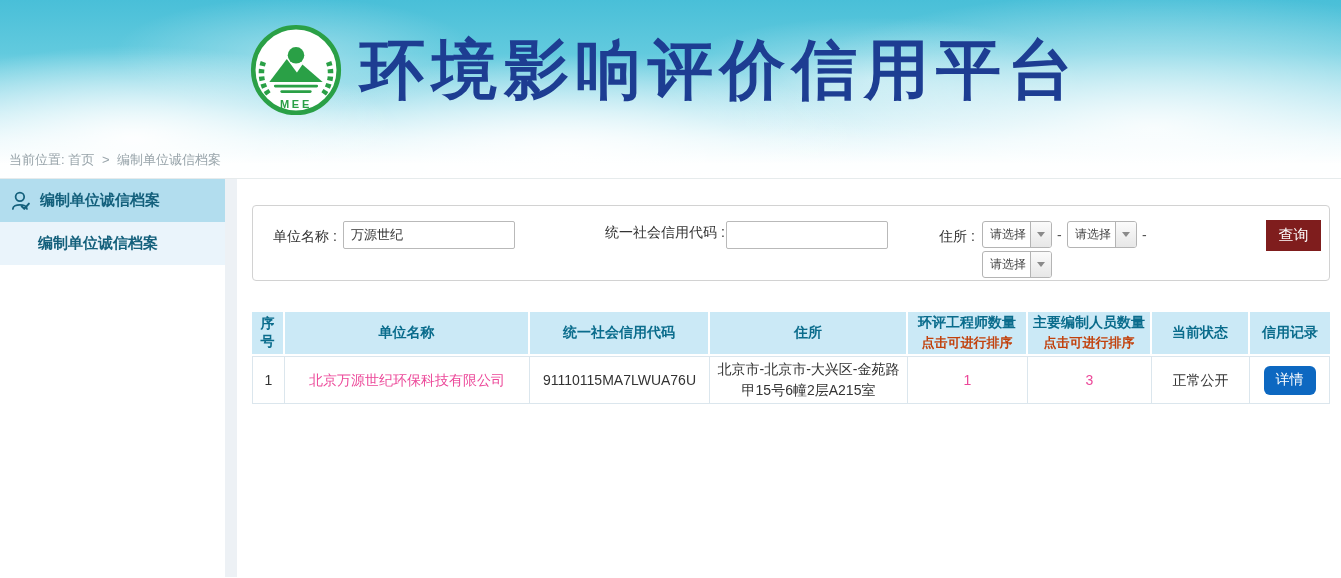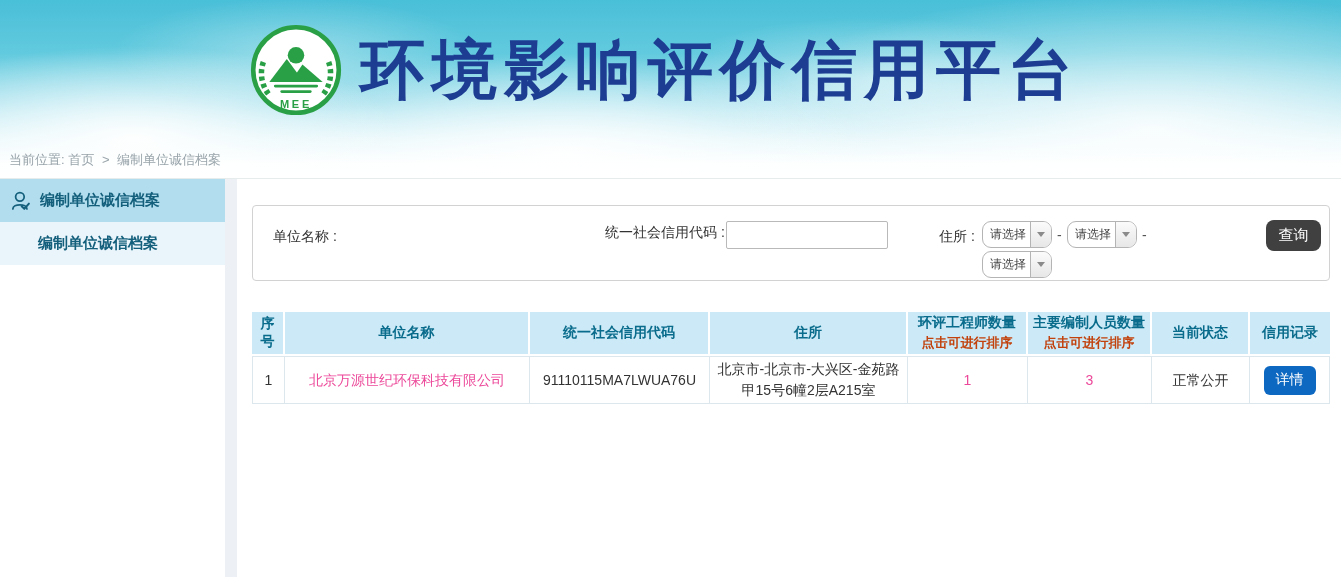--- a/index.html
+++ b/index.html
@@ -49,28 +49,28 @@
   .search-panel {
     position:relative; margin-top:26px; height:76px;
     border:1px solid #d2d2d2; border-radius:4px; background:#fff;
   }
   .sp-label { position:absolute; font-size:14px; color:#333; white-space:nowrap; }
   .sp-input {
     position:absolute; height:28px; border:1px solid #b9b9b9; border-radius:2px;
     padding:0 7px; font-size:13px; color:#333; outline:none;
     font-family:"Liberation Sans","DejaVu Sans",sans-serif;
   }
-  .combo { position:absolute; display:inline-flex; height:27px; border:1px solid #b4b4b4; border-radius:9px; background:#fff; overflow:hidden; cursor:pointer; }
+  .combo { position:absolute; display:inline-flex; height:27px; border:1px solid #b4b4b4; border-radius:3px; background:#fff; overflow:hidden; cursor:pointer; }
   .combo-text { width:47px; padding-left:7px; font-size:12px; line-height:25px; color:#444; white-space:nowrap; }
   .combo-arrow { width:21px; border-left:1px solid #b4b4b4; background:linear-gradient(#fbfbfb,#e7e7e7); display:flex; align-items:center; justify-content:center; }
   .tri { width:0; height:0; border-left:4px solid transparent; border-right:4px solid transparent; border-top:5px solid #8a8a8a; }
   .sp-dash { position:absolute; font-size:14px; color:#555; }
   .btn-query {
     position:absolute; left:1013px; top:14px; width:55px; height:31px;
-    background:#404040; color:#fff; border:none; border-radius:8px;
+    background:#7f1d1d; color:#fff; border:none; border-radius:0;
     font-size:15px; cursor:pointer; font-family:inherit;
   }
   
   .result-table { margin-top:31px; width:100%; border-collapse:separate; border-spacing:0; table-layout:fixed; }
   .result-table th {
     background:#cbe9f6; color:#0a6c8c; font-size:14px; font-weight:bold;
     height:40px; text-align:center; vertical-align:middle;
     border-right:2px solid #fff; border-bottom:2px solid #fff; padding:2px;
   }
   .result-table th:last-child { border-right:none; }
@@ -127,20 +127,21 @@
     <div class="side-item sub">
       <span>编制单位诚信档案</span>
     </div>
   </aside>
   <div class="gutter"></div>
 
   <main class="main">
 
     <section class="search-panel">
       <span class="sp-label" style="left:20px; top:22px;">单位名称 :</span>
+      <input class="sp-input" style="left: 90px; top: 15px; width: 172px;" type="text" value="万源世纪">
       <span class="sp-label" style="left:352px; top:18px;">统一社会信用代码 :</span>
       <input class="sp-input" style="left: 473px; top: 15px; width: 162px;" type="text" value="">
       <span class="sp-label" style="left:686px; top:22px;">住所 :</span>
 
       <span class="combo" style="left:729px; top:15px;">
         <span class="combo-text">请选择</span>
         <span class="combo-arrow">
             <i class="tri"></i>
           </span>
       </span>

